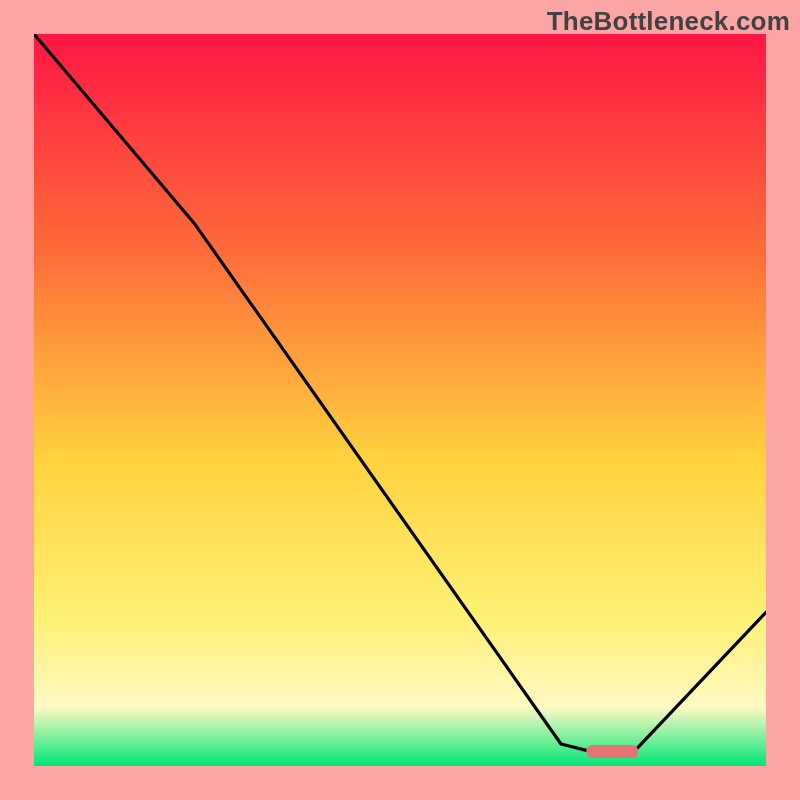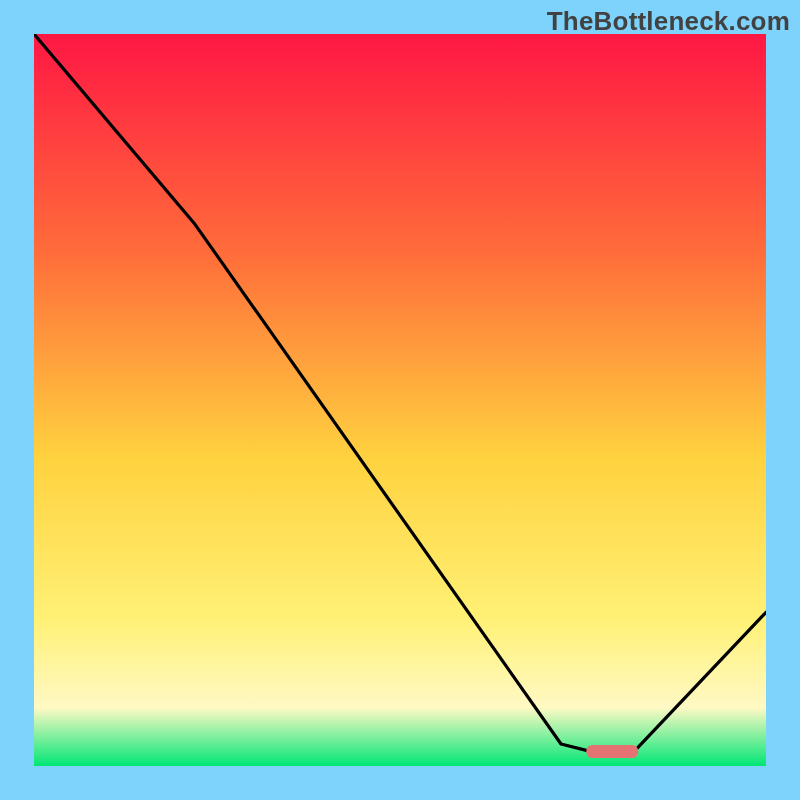--- a/index.html
+++ b/index.html
@@ -8,21 +8,21 @@
     width: 800px;
     height: 800px;
     background: #000;
     overflow: hidden;
     font-family: Arial, Helvetica, sans-serif;
   }
   .outer {
     position: relative;
     width: 800px;
     height: 800px;
-    background: #7dd3fc;
+    background: #fca5a5;
   }
   .plot-area {
     position: absolute;
     left: 34px;
     top: 34px;
     width: 732px;
     height: 732px;
     overflow: hidden;
   }
   .watermark {

